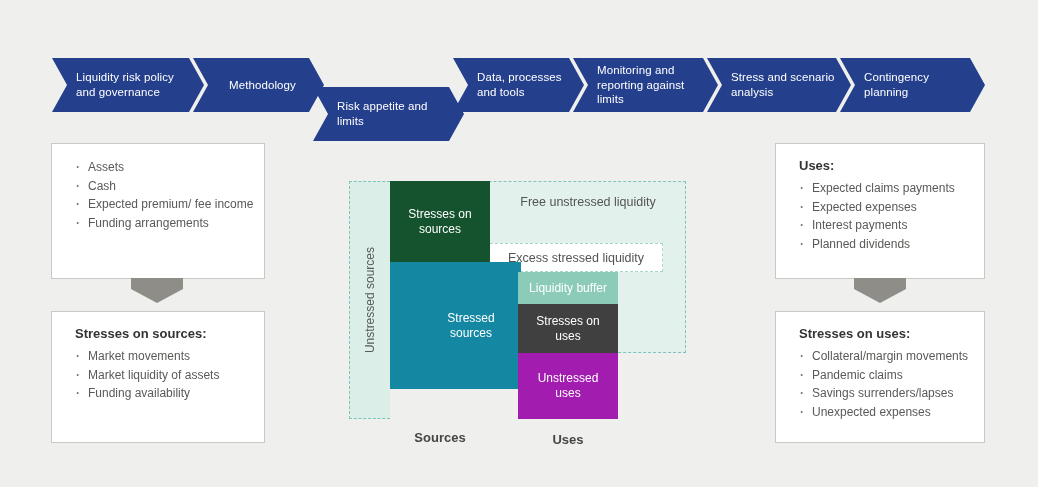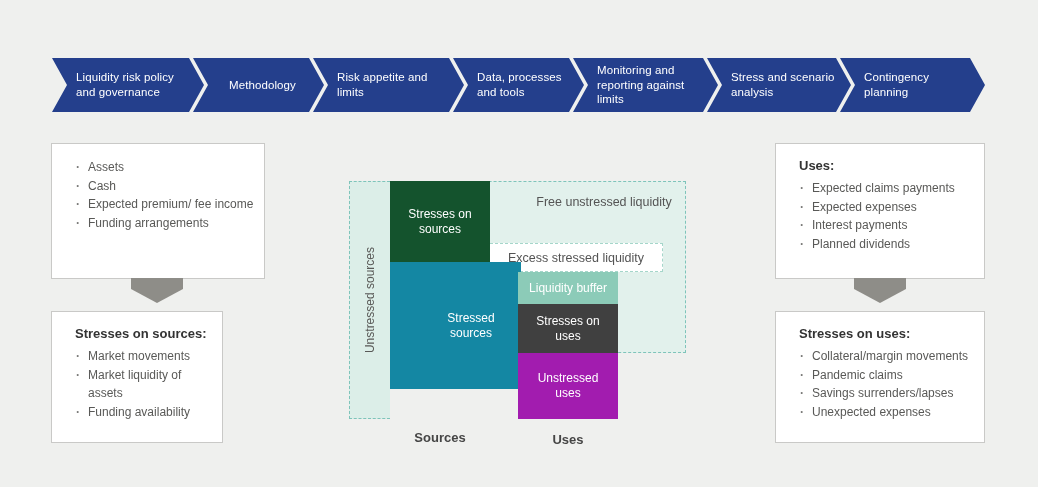--- a/index.html
+++ b/index.html
@@ -7,52 +7,52 @@
 
   
   .process-bar{position:absolute;left:52px;top:58px;height:54px;display:flex;}
   .chev{height:54px;background:#243f8c;color:#fff;display:flex;align-items:center;justify-content:center;
         box-sizing:border-box;padding:0 16px 0 24px;margin-left:-11px;
         clip-path:polygon(15px 50%,0 0,calc(100% - 15px) 0,100% 50%,calc(100% - 15px) 100%,0 100%);}
   .chev:first-child{margin-left:0;}
   .chev .chev-label{font-size:11.5px;line-height:1.3;text-align:left;letter-spacing:.1px;}
   .chev:nth-child(1){width:152px;}
   .chev:nth-child(2){width:131px;}
-  .chev:nth-child(3){width:151px;}
+  .chev:nth-child(3){width:151px;margin-top:29px;}
   .chev:nth-child(4){width:131px;}
   .chev:nth-child(5){width:145px;}
   .chev:nth-child(6){width:144px;}
   .chev:nth-child(7){width:145px;}
 
   
   .info-box{position:absolute;background:#fff;border:1px solid #c9c9c7;box-sizing:border-box;
             padding:14px 8px 0 23px;}
   .box-sources{left:51px;top:143px;width:214px;height:136px;}
-  .box-stresses-sources{left:51px;top:311px;width:172px;height:132px;}
+  .box-stresses-sources{left:51px;top:311px;width:214px;height:132px;}
   .box-uses{left:775px;top:143px;width:210px;height:136px;}
   .box-stresses-uses{left:775px;top:311px;width:210px;height:132px;}
   .box-title{font-size:13px;font-weight:bold;color:#333;margin-bottom:6px;}
   .bullet{position:relative;font-size:12px;color:#595957;line-height:18.5px;padding-left:13px;}
   .bullet::before{content:"\00B7";position:absolute;left:1px;top:0;font-weight:bold;color:#7a7a78;}
 
   
   .down-arrow{position:absolute;width:52px;height:25px;background:#8e8d88;
               clip-path:polygon(0 0,100% 0,100% 44%,50% 100%,0 44%);}
   .arrow-left{left:131px;top:278px;}
   .arrow-right{left:854px;top:278px;}
 
   
   .pale-big{position:absolute;left:349px;top:181px;width:337px;height:172px;background:#e2f1ec;
             border:1px dashed #7ec4ba;box-sizing:border-box;z-index:1;}
   .pale-strip{position:absolute;left:349px;top:181px;width:41px;height:238px;background:#dceee8;
               border-left:1px dashed #7ec4ba;border-top:1px dashed #7ec4ba;border-bottom:1px dashed #7ec4ba;
               box-sizing:border-box;z-index:2;display:flex;align-items:center;justify-content:center;}
   .strip-label{writing-mode:vertical-rl;transform:rotate(180deg);font-size:12px;color:#595957;white-space:nowrap;}
   .free-label{position:absolute;left:490px;top:195px;width:196px;text-align:center;
-              font-size:12.5px;color:#545454;z-index:2;margin-left:16px;}
+              font-size:12.5px;color:#545454;z-index:2;}
   .bar{position:absolute;width:100px;z-index:3;}
   .src-bar{left:390px;top:181px;}
   .uses-bar{left:518px;top:272px;}
   .seg{width:100%;display:flex;align-items:center;justify-content:center;}
   .seg .seg-label{color:#fff;font-size:12px;line-height:1.25;text-align:center;padding:0 8px;}
   .excess-box{position:absolute;left:490px;top:243px;width:173px;height:29px;background:#fff;
               border:1px dashed #a5d6ca;border-left:none;box-sizing:border-box;z-index:2;
               display:flex;align-items:center;justify-content:center;font-size:12.5px;color:#545454;}
   .axis-label{position:absolute;width:100px;text-align:center;font-weight:bold;font-size:13px;color:#454545;z-index:3;}
   .axis-sources{left:390px;top:430px;}

